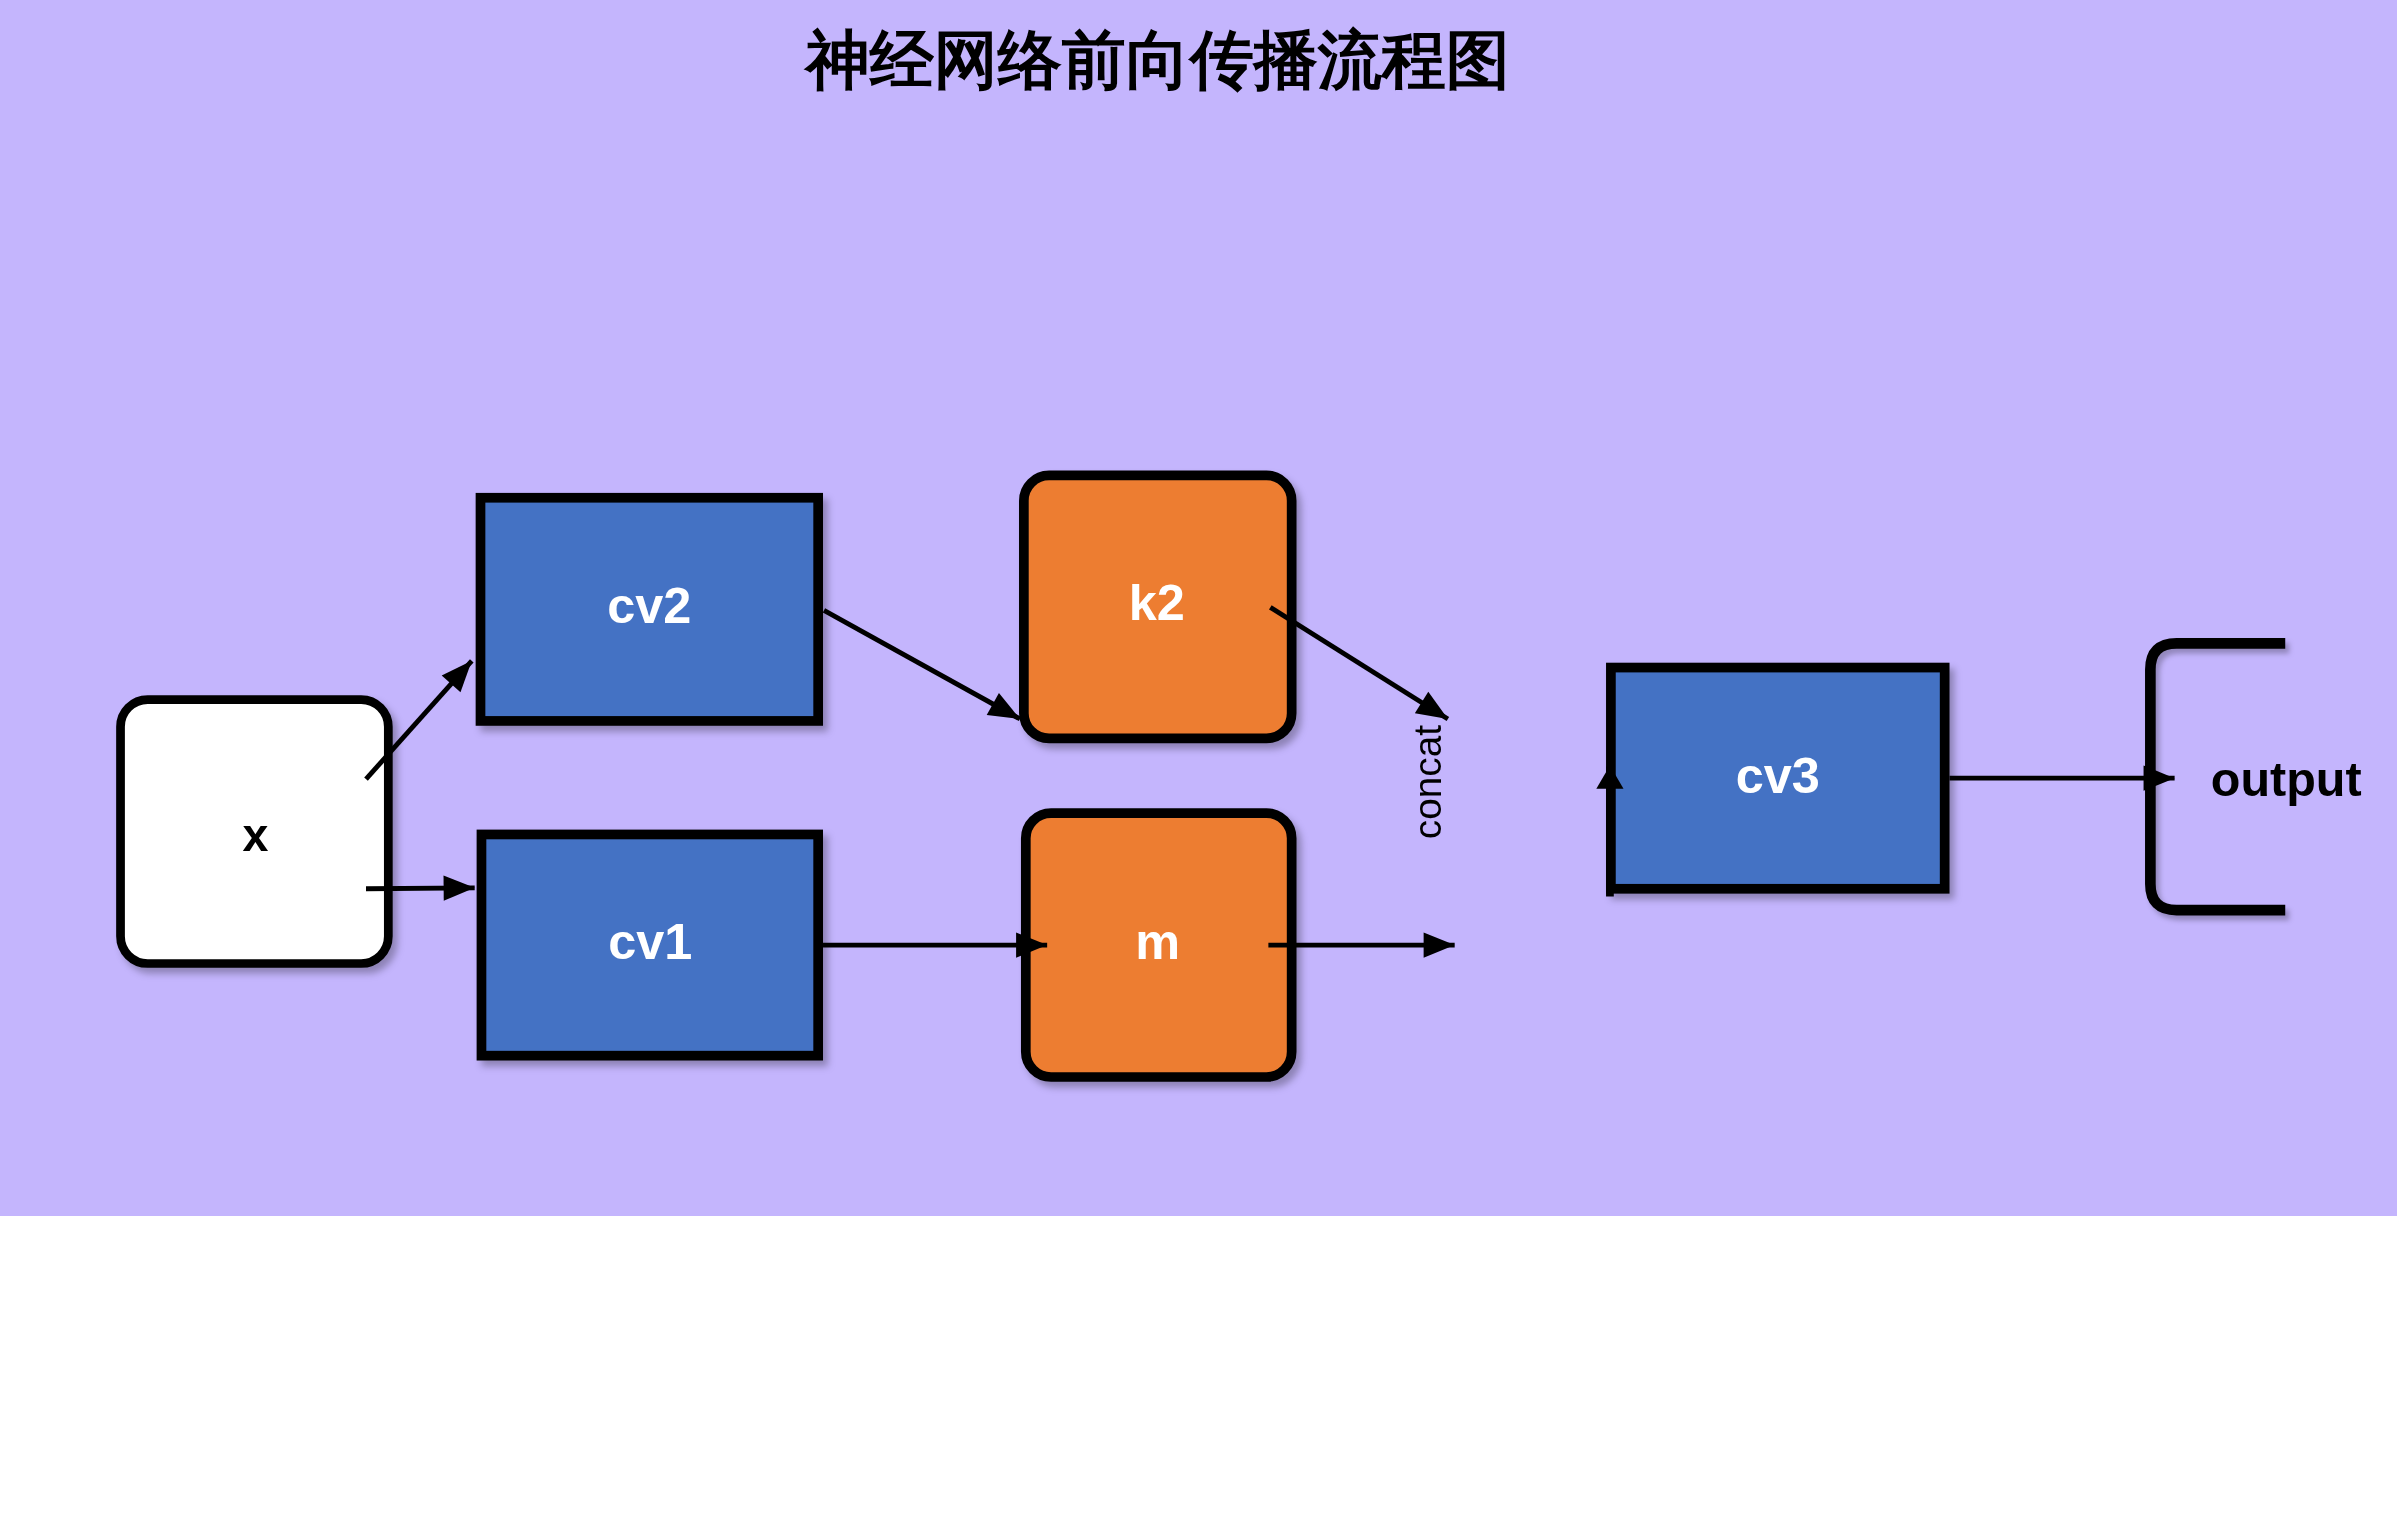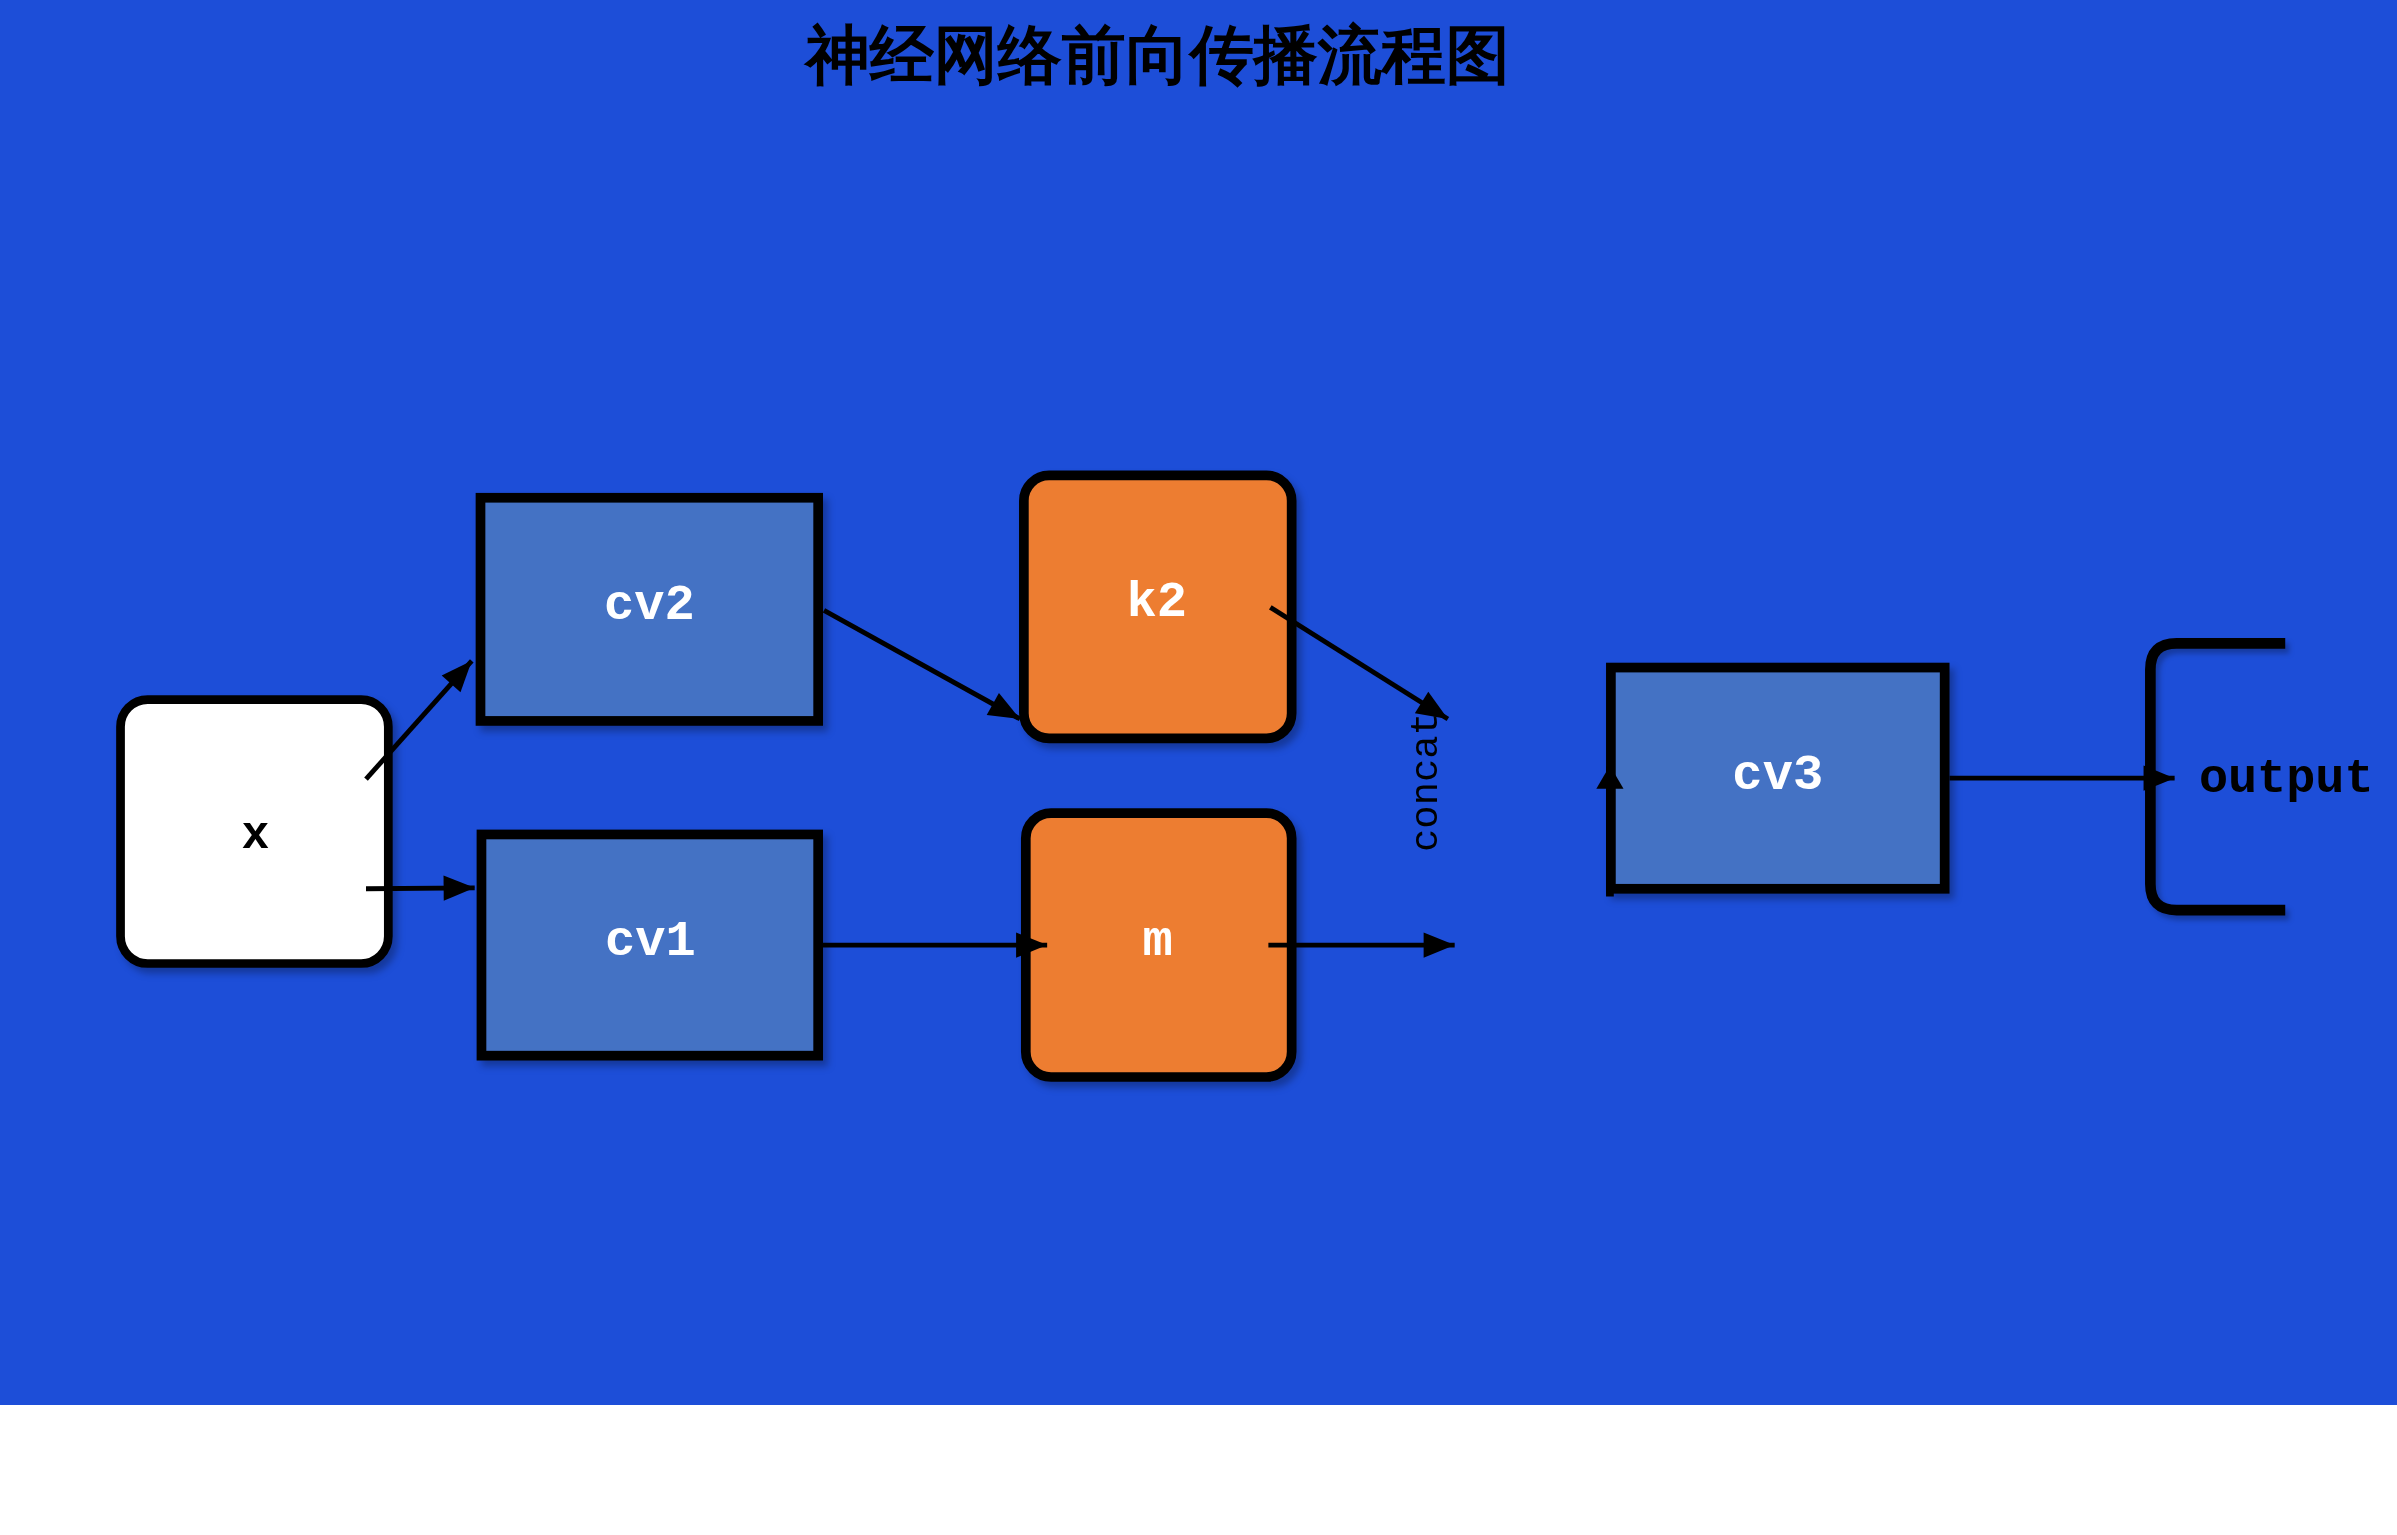--- a/index.html
+++ b/index.html
@@ -3,24 +3,24 @@
 <meta charset="utf-8">
 <style>
   html, body {
     margin: 0;
     padding: 0;
     background: #ffffff;
   }
   .canvas {
     position: relative;
     width: 2398px;
-    height: 1405px;
-    background: #1d4ed8;
+    height: 1216px;
+    background: #c4b5fd;
     overflow: hidden;
-    font-family: Liberation Mono, monospace;
+    font-family: Liberation Sans, sans-serif;
   }
   svg { display: block; }
   .node-rect {
     filter: drop-shadow(5px 6px 4px rgba(0,0,0,0.28));
   }
   .bracket {
     fill: none;
     stroke: #000000;
     stroke-width: 11;
     filter: drop-shadow(4px 5px 3px rgba(0,0,0,0.25));

